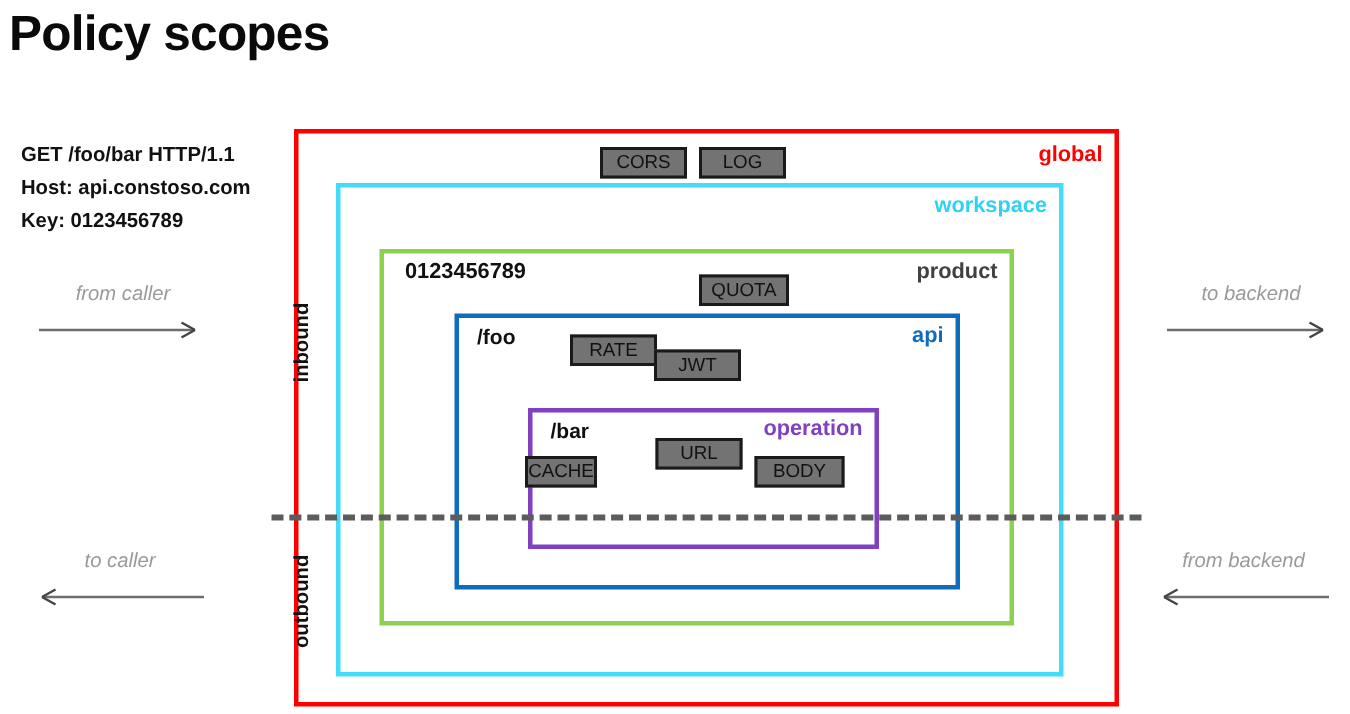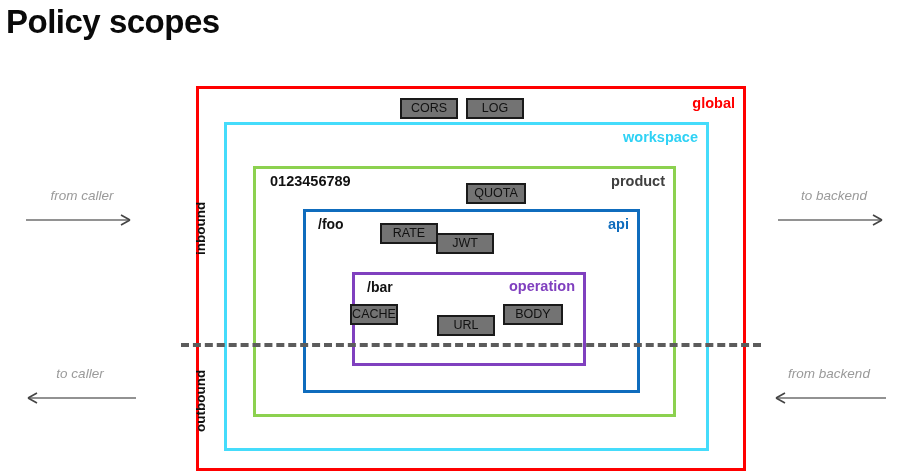--- a/index.html
+++ b/index.html
@@ -71,21 +71,21 @@
     border:2px solid #1a1a1a;background:#737373;
     height:21px;line-height:17px;text-align:center;
     font-size:12.5px;color:#111;font-weight:400;
   }
   #chip-cors {left:400px;top:98px; width:58px;}
   #chip-log  {left:466px;top:98px; width:58px;}
   #chip-rate {left:380px;top:183px;width:58px;margin-top:40px;}
   #chip-quota{left:466px;top:183px;width:60px;}
   #chip-jwt  {left:436px;top:233px;width:58px;}
   #chip-cache{left:350px;top:304px;width:48px;}
-  #chip-url  {left:437px;top:315px;width:58px;}
+  #chip-url  {left:437px;top:292px;width:58px;}
   #chip-body {left:503px;top:304px;width:60px;}
 
   
   .direction{
     position:absolute;
     font-size:13.5px;font-weight:700;color:#111;
     transform-origin:left top;
     transform:rotate(-90deg);
     white-space:nowrap;
   }
@@ -98,20 +98,25 @@
     border-top:4px dashed #5c5c5c;
   }
 </style>
 </head>
 <body>
 
 <div class="canvas">
 
   <div class="page-title">Policy scopes</div>
 
+  <div class="request-block">
+    <div class="request-line">GET /foo/bar HTTP/1.1</div>
+    <div class="request-line">Host: api.constoso.com</div>
+    <div class="request-line">Key: 0123456789</div>
+  </div>
 
   <div class="flow" id="flow-from-caller">
     <div class="flow-label">from caller</div>
     <svg width="112" height="46">
       <line x1="0" y1="32" x2="104" y2="32" stroke="#6e6e6e" stroke-width="1.6"></line>
       <path d="M104 32 L95 27 M104 32 L95 37" stroke="#444" stroke-width="1.6" fill="none"></path>
     </svg>
   </div>
 
   <div class="flow" id="flow-to-caller">

